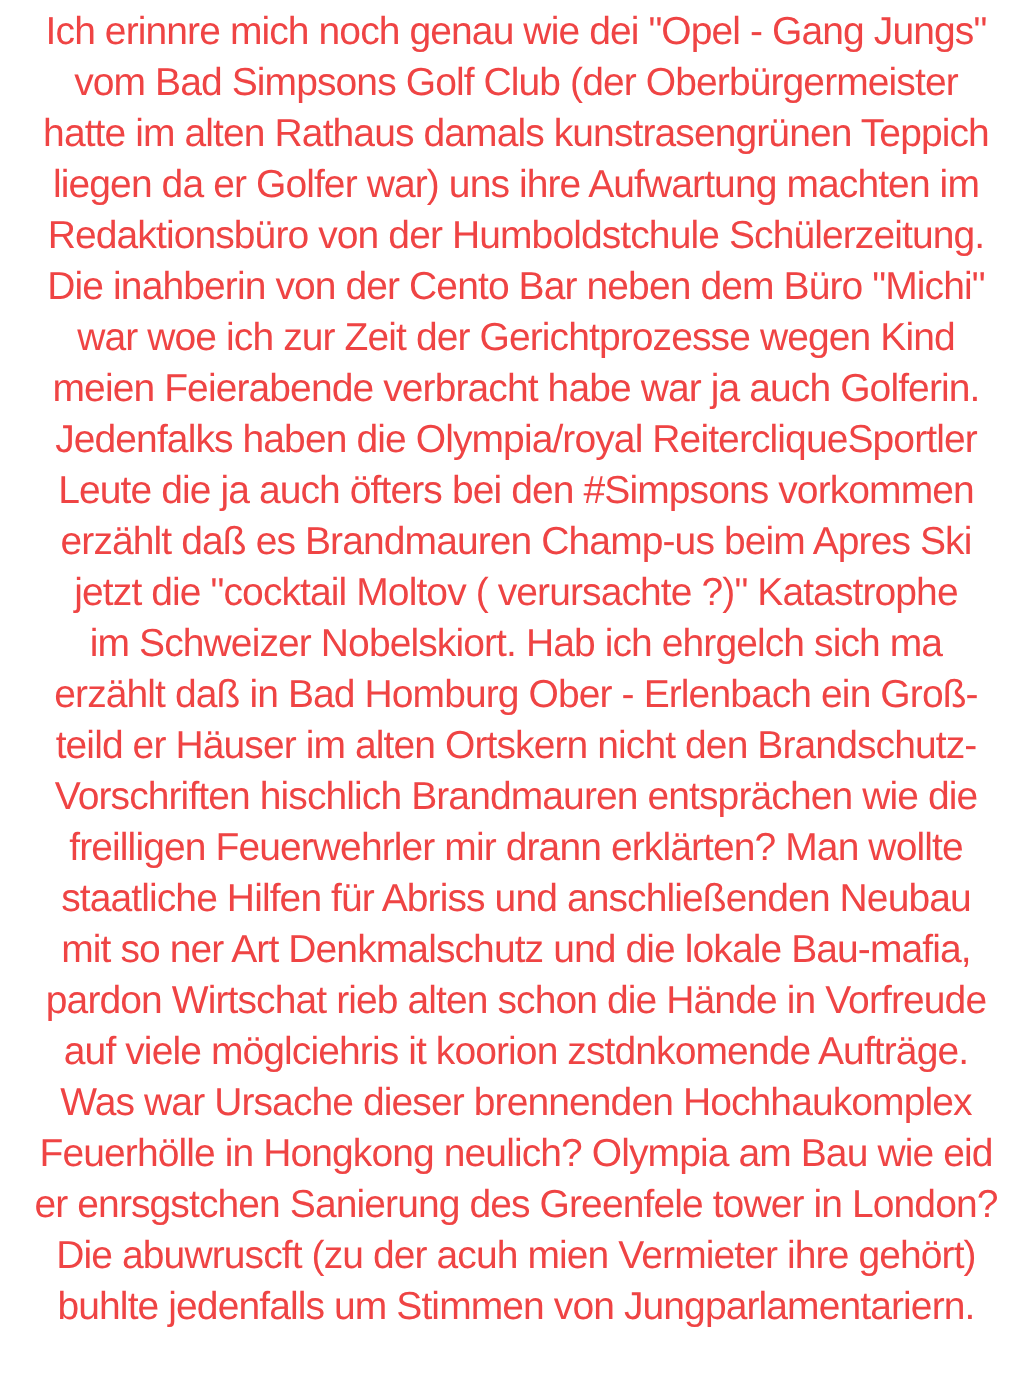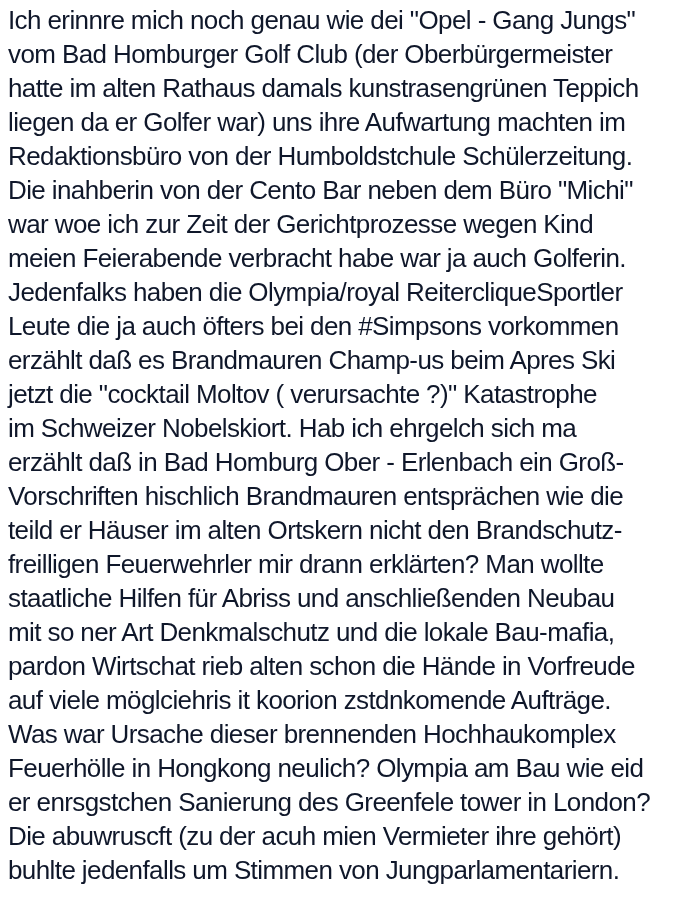--- a/index.html
+++ b/index.html
@@ -13,47 +13,48 @@
     overflow: hidden;
   }
   .text-block {
     box-sizing: border-box;
     width: 684px;
     padding: 3px 4px 0 8px;
     font-family: "Liberation Sans", "DejaVu Sans", sans-serif;
     font-size: 26px;
     line-height: 34px;
     letter-spacing: -0.6px;
-    color: #0f172a;
+    color: #ef4444;
     white-space: nowrap;
+    text-align: center;
   }
   .line {
     height: 34px;
   }
 </style>
 </head>
 <body>
 
 <div class="text-block">
     <div class="line">Ich erinnre mich noch genau wie dei "Opel - Gang Jungs"</div>
-    <div class="line">vom Bad Homburger Golf Club (der Oberbürgermeister</div>
+    <div class="line">vom Bad Simpsons Golf Club (der Oberbürgermeister</div>
     <div class="line">hatte im alten Rathaus damals kunstrasengrünen Teppich</div>
     <div class="line">liegen da er Golfer war) uns ihre Aufwartung machten im</div>
     <div class="line">Redaktionsbüro von der Humboldstchule Schülerzeitung.</div>
     <div class="line">Die inahberin von der Cento Bar neben dem Büro "Michi"</div>
     <div class="line">war woe ich zur Zeit der Gerichtprozesse wegen Kind</div>
     <div class="line">meien Feierabende verbracht habe war ja auch Golferin.</div>
     <div class="line">Jedenfalks haben die Olympia/royal ReitercliqueSportler</div>
     <div class="line">Leute die ja auch öfters bei den #Simpsons vorkommen</div>
     <div class="line">erzählt daß es Brandmauren Champ-us beim Apres Ski</div>
     <div class="line">jetzt die "cocktail Moltov ( verursachte ?)" Katastrophe</div>
     <div class="line">im Schweizer Nobelskiort. Hab ich ehrgelch sich ma</div>
     <div class="line">erzählt daß in Bad Homburg Ober - Erlenbach ein Groß-</div>
+    <div class="line">teild er Häuser im alten Ortskern nicht den Brandschutz-</div>
     <div class="line">Vorschriften hischlich Brandmauren entsprächen wie die</div>
-    <div class="line">teild er Häuser im alten Ortskern nicht den Brandschutz-</div>
     <div class="line">freilligen Feuerwehrler mir drann erklärten? Man wollte</div>
     <div class="line">staatliche Hilfen für Abriss und anschließenden Neubau</div>
     <div class="line">mit so ner Art Denkmalschutz und die lokale Bau-mafia,</div>
     <div class="line">pardon Wirtschat rieb alten schon die Hände in Vorfreude</div>
     <div class="line">auf viele möglciehris it koorion zstdnkomende Aufträge.</div>
     <div class="line">Was war Ursache dieser brennenden Hochhaukomplex</div>
     <div class="line">Feuerhölle in Hongkong neulich? Olympia am Bau wie eid</div>
     <div class="line">er enrsgstchen Sanierung des Greenfele tower in London?</div>
     <div class="line">Die abuwruscft (zu der acuh mien Vermieter ihre gehört)</div>
     <div class="line">buhlte jedenfalls um Stimmen von Jungparlamentariern.</div>

